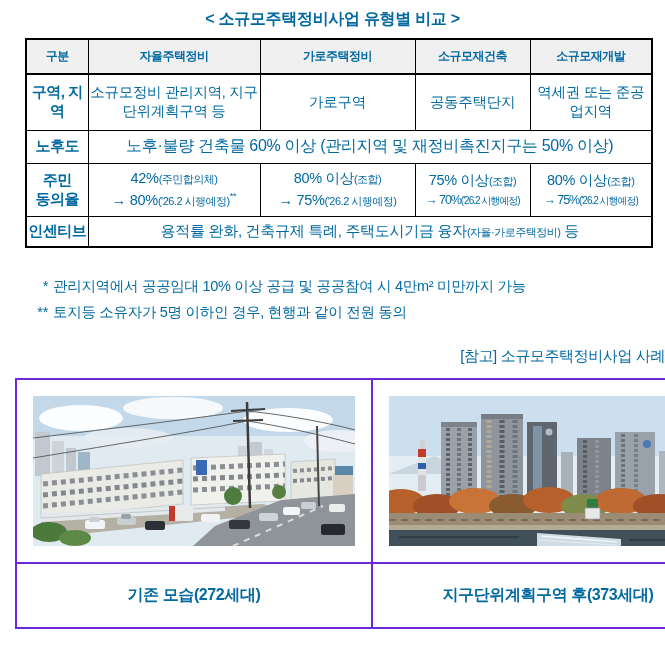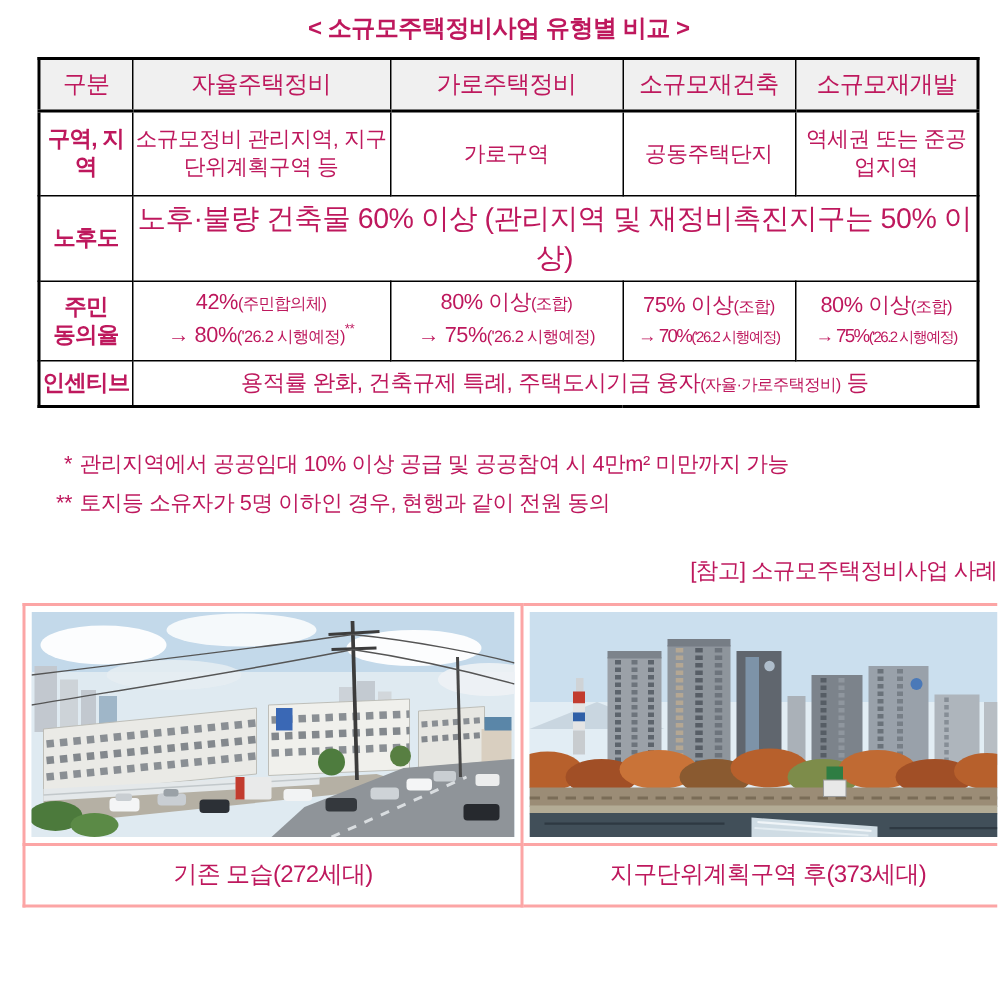--- a/index.html
+++ b/index.html
@@ -1,57 +1,57 @@
 <!DOCTYPE html>
 <html><head>
 <meta charset="utf-8">
 <style>
   html,body{margin:0;padding:0;background:#fff;}
   .page{
     width:665px;height:668px;overflow:hidden;position:relative;
-    background:#ffffff;color:#be185d;
+    background:#ffffff;color:#0369a1;
     font-family:"Liberation Sans","DejaVu Sans",sans-serif;
   }
   .doc-title{
     padding-top:9px;text-align:center;
     font-size:16px;font-weight:700;letter-spacing:-0.3px;
   }
   
   table.cmp{
     border-collapse:collapse;table-layout:fixed;
     width:626px;margin:8px 0 0 25px;
     border:2px solid #000;
   }
   table.cmp th,table.cmp td{
     border:1px solid #000;text-align:center;vertical-align:middle;
     padding:2px 1px;overflow:hidden;
   }
   tr.hdr th{
-    background:#f0f0f0;font-size:16px;font-weight:400;
+    background:#f0f0f0;font-size:12px;font-weight:700;
     height:29px;border-bottom:2px solid #000;letter-spacing:-0.5px;
   }
   th.rowlab{font-size:15px;font-weight:700;background:#fff;letter-spacing:-0.5px;}
   td.cell{font-size:14.5px;font-weight:500;letter-spacing:-0.3px;}
   .sm{font-size:13.5px;letter-spacing:-0.6px;}
   .sm2{font-size:13px;letter-spacing:-0.9px;}
   .paren{font-size:11px;letter-spacing:-0.5px;}
   .cl1,.cl2{line-height:1.45;white-space:nowrap;}
   .tight{letter-spacing:-1.1px;font-size:12.5px;}
   .tight .paren{font-size:10px;letter-spacing:-1px;}
   sup.fn-sup{font-size:9px;vertical-align:super;}
   
   .footnotes{margin:30px 0 0 26px;font-size:14.5px;letter-spacing:-0.3px;}
   .fn-line{display:flex;margin-bottom:9px;line-height:1.2;}
   .fn-mark{width:22px;text-align:right;margin-right:5px;flex-shrink:0;}
   
   .ref-heading{margin-top:25px;text-align:right;font-size:15px;font-weight:500;letter-spacing:-0.4px;}
   table.photos{
     border-collapse:collapse;margin:12px 0 0 15px;border:2px solid #000;
   }
-  table.photos td{border:2px solid #fca5a5;padding:4px;}
+  table.photos td{border:2px solid #6d28d9;padding:16px;font-weight:bold;}
   td.photo-cell{height:150px;vertical-align:top;}
   td.cap{height:31px;text-align:center;font-size:16px;font-weight:500;letter-spacing:-0.4px;vertical-align:middle;}
   .ph{display:block;}
 </style>
 </head>
 <body>
 
 <div class="page">
 
   <div class="doc-title">&lt; 소규모주택정비사업 유형별 비교 &gt;</div>
@@ -74,21 +74,21 @@
     </tr>
     <tr style="height:56px">
       <th class="rowlab">구역, 지역</th>
       <td class="cell sm">소규모정비 관리지역, 지구단위계획구역 등</td>
       <td class="cell">가로구역</td>
       <td class="cell">공동주택단지</td>
       <td class="cell">역세권 또는 준공업지역</td>
     </tr>
     <tr style="height:33px">
       <th class="rowlab">노후도</th>
-      <td class="cell" colspan="4" style="font-size:19px">노후·불량 건축물 60% 이상 (관리지역 및 재정비촉진지구는 50% 이상)</td>
+      <td class="cell" colspan="4" style="font-size:16px">노후·불량 건축물 60% 이상 (관리지역 및 재정비촉진지구는 50% 이상)</td>
     </tr>
     <tr style="height:53px">
       <th class="rowlab">
         <div>주민</div>
         <div>동의율</div>
       </th>
       <td class="cell">
         <div class="cl1"><span>42%</span><span class="paren">(주민합의체)</span></div>
         <div class="cl2"><span>→ 80%</span><span class="paren">('26.2 시행예정)</span><sup class="fn-sup">**</sup></div>
       </td>

